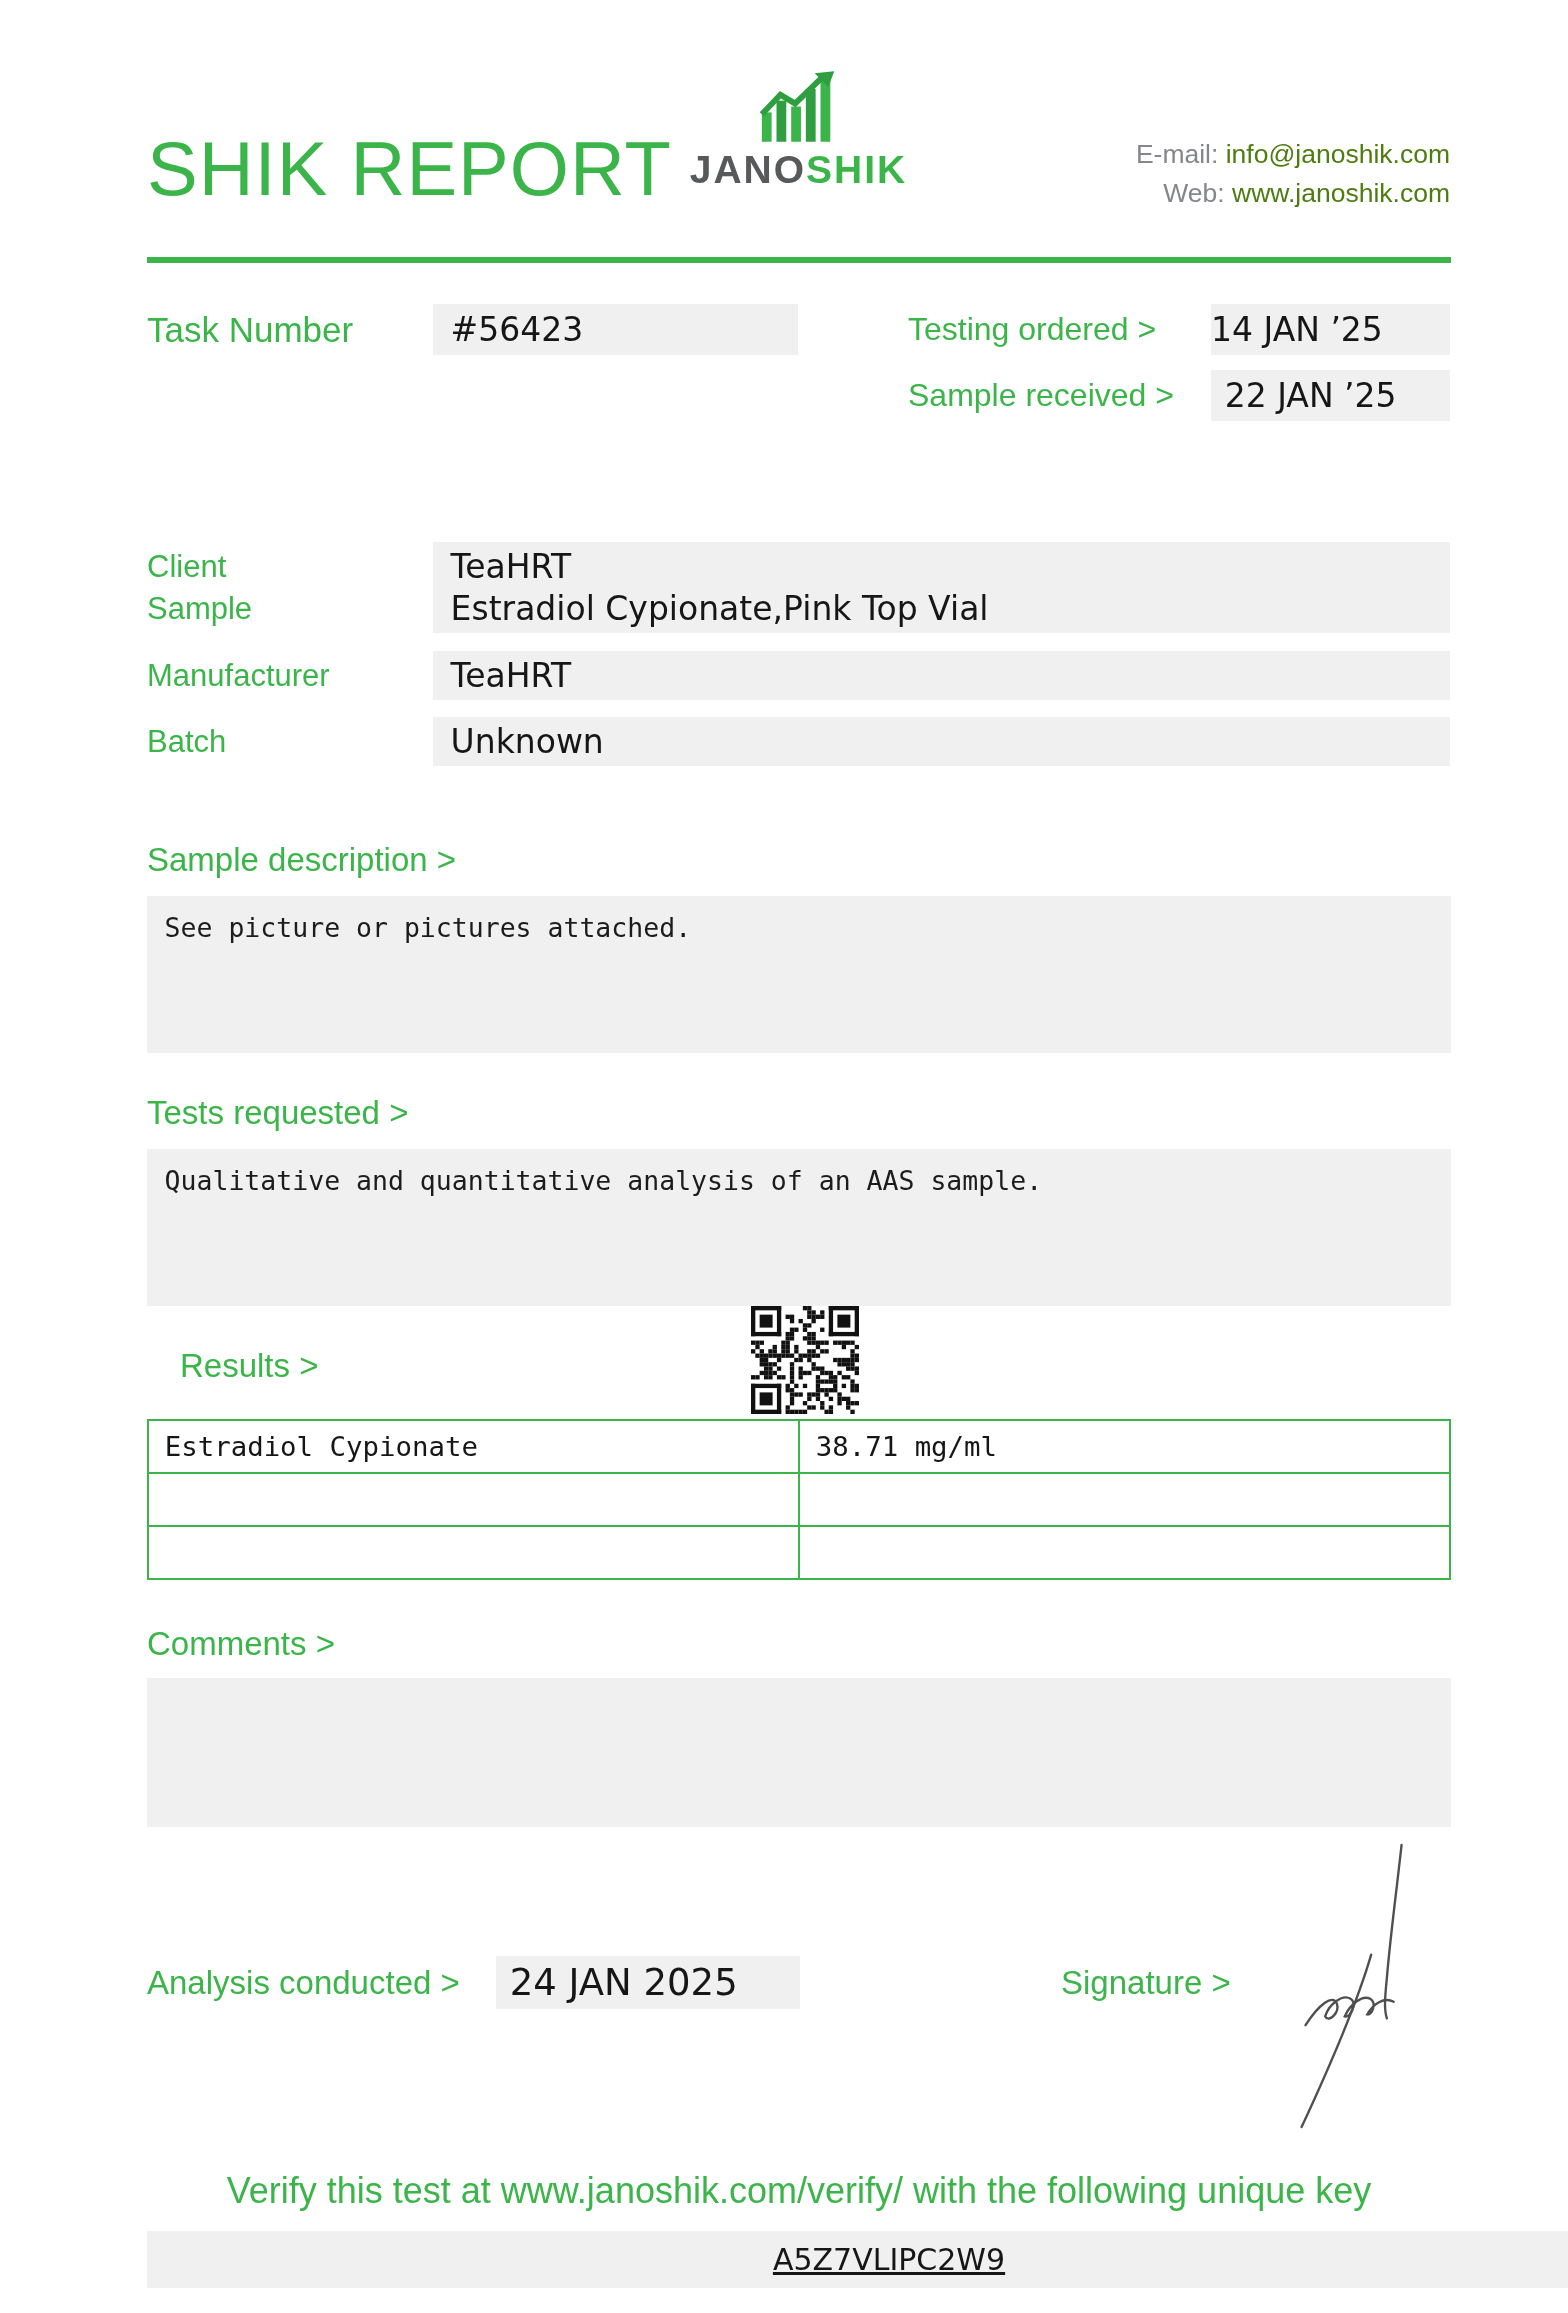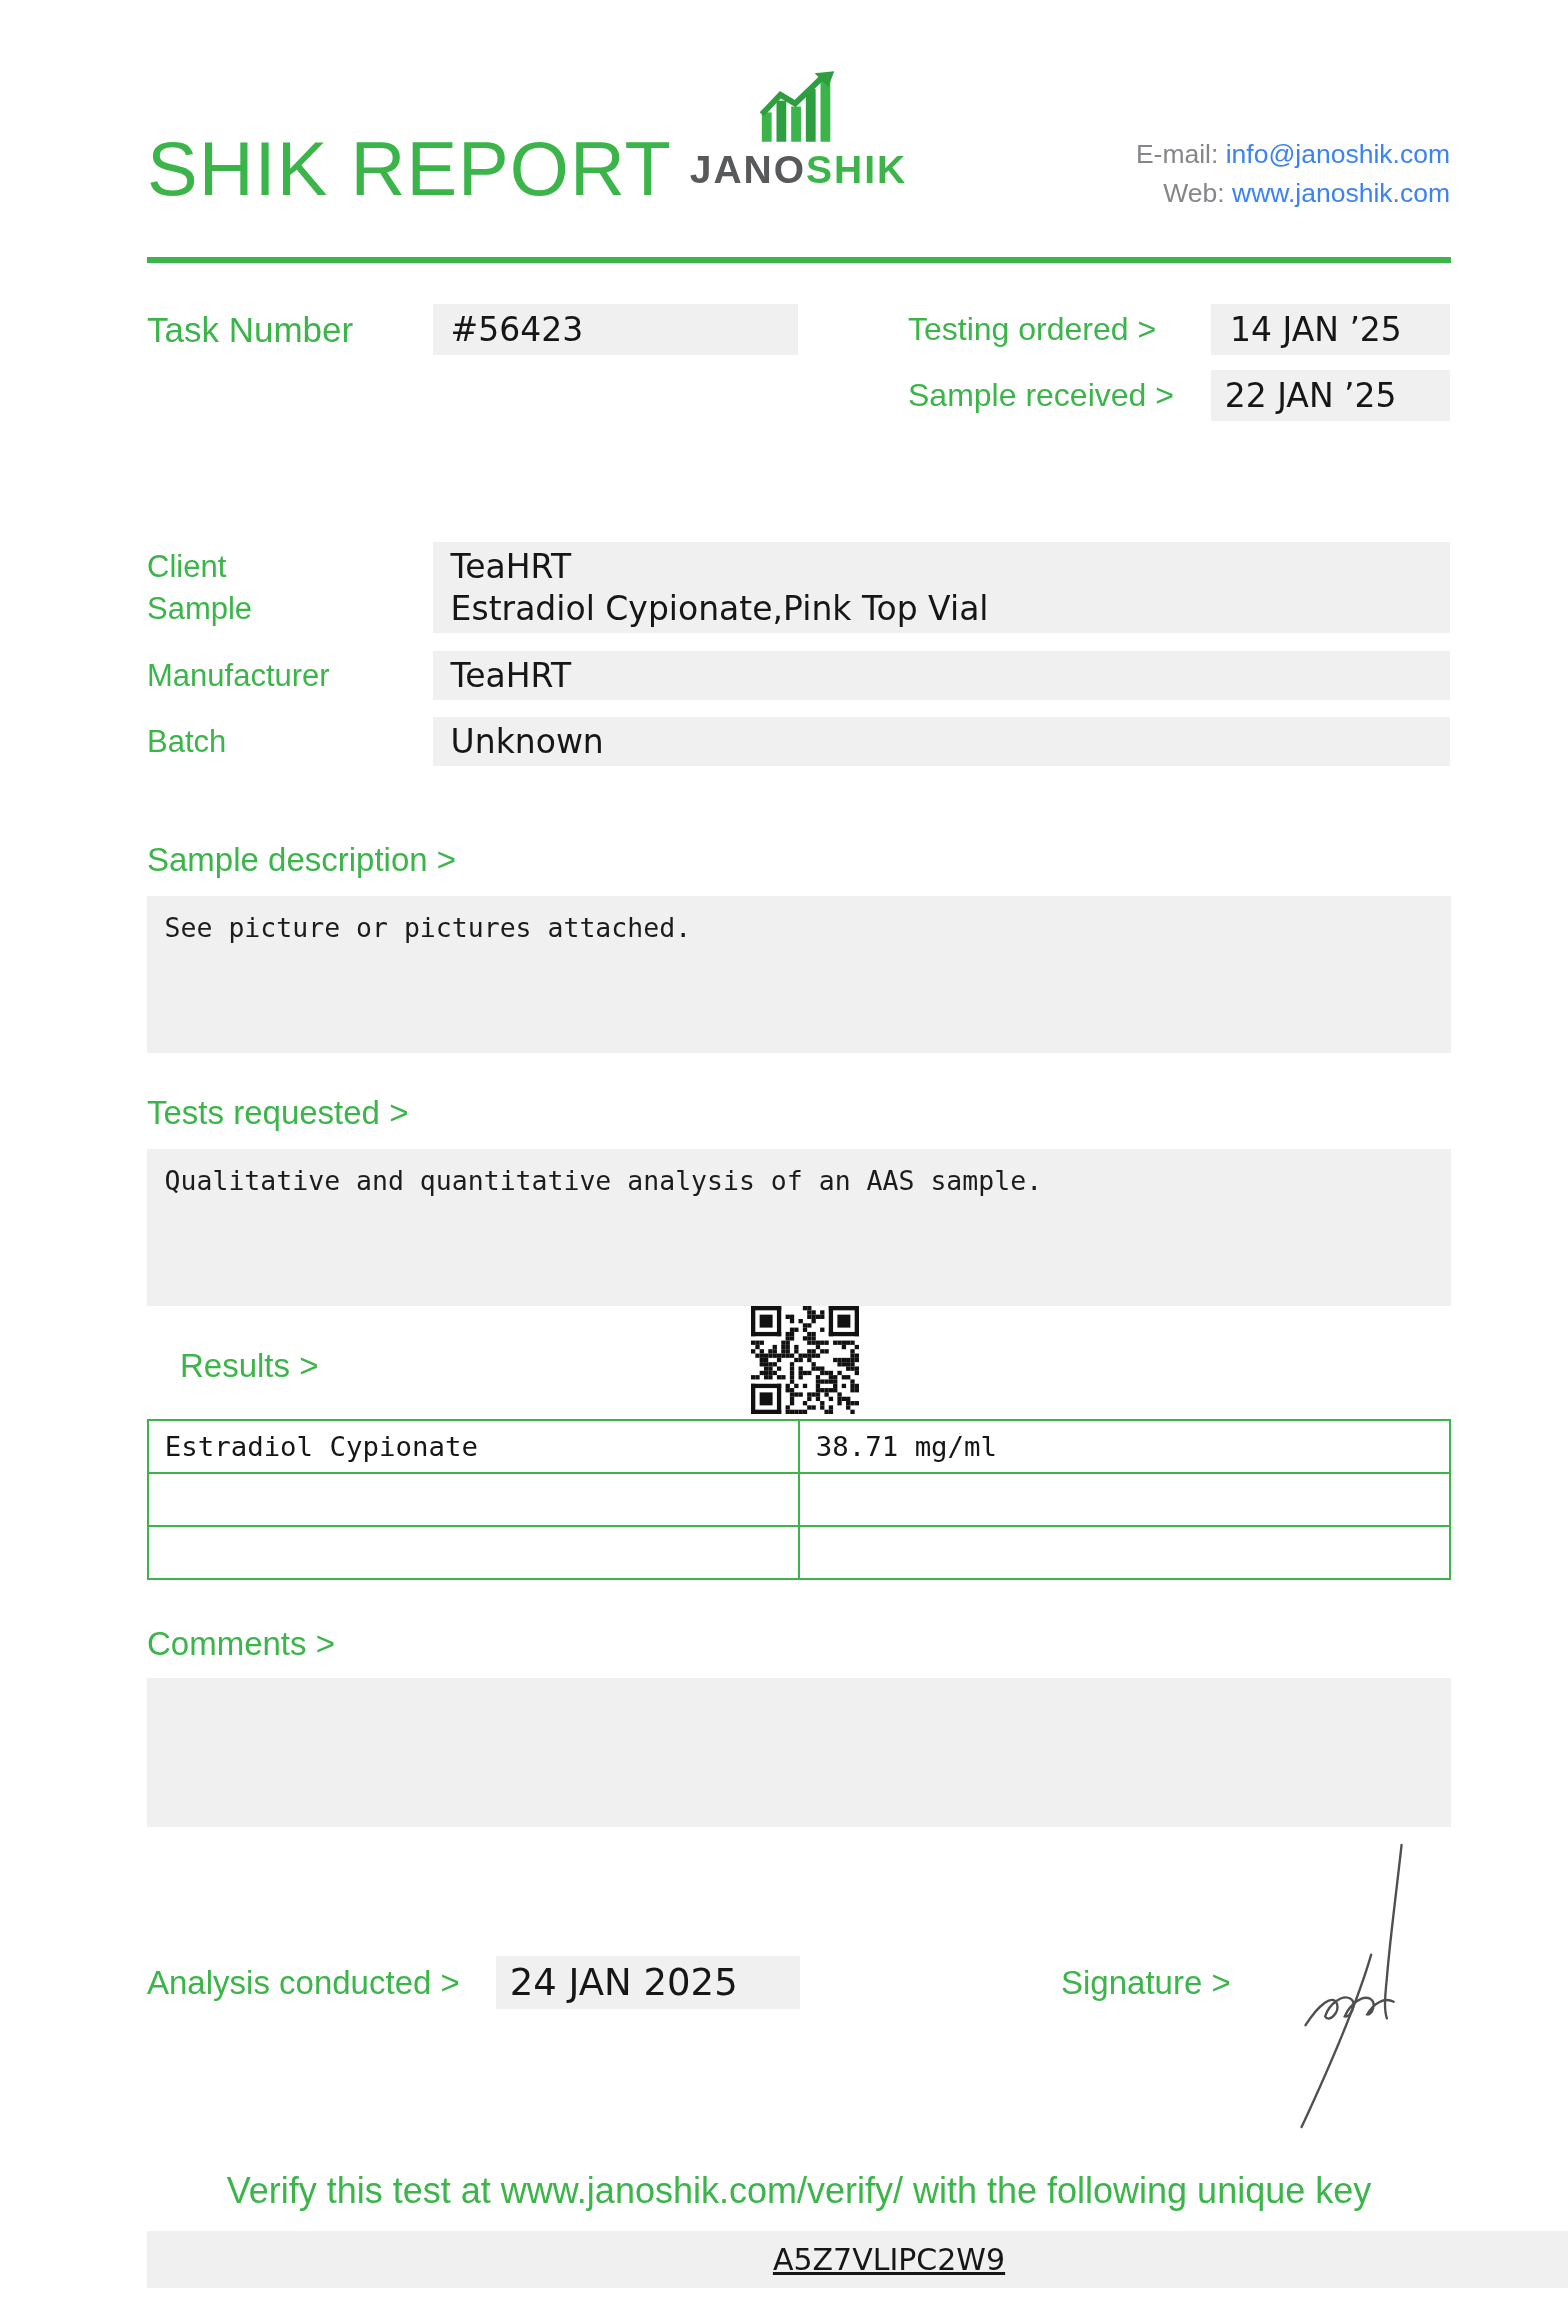--- a/index.html
+++ b/index.html
@@ -16,35 +16,35 @@
 
   
   .title { left:147px; top:125px; font-size:76px; font-weight:400; letter-spacing:1px; color:var(--green); }
   .logo { left:674px; top:71px; width:249px; text-align:center; }
   .logo-icon { display:block; margin:0 auto 3.9px auto; }
   .logo-text { font-size:39px; font-weight:700; letter-spacing:2px; font-family:"Liberation Sans", sans-serif; }
   .logo-text .jano { color:var(--logo-dark); }
   .logo-text .shik { color:var(--green); }
   .contact { right:118px; top:135px; text-align:right; font-size:26.5px; line-height:39px; color:var(--contact-gray); }
   .contact .lbl { color:#84868a; }
-  .contact .val { color:#3b82f6; }
+  .contact .val { color:#4d7c0f; }
   .rule { left:147px; top:257px; width:1304px; height:5.9px; background:var(--green); }
 
   
   .glabel { color:var(--green); font-size:32px; }
   .vbox { background:var(--gray-box); font-family:"DejaVu Sans", sans-serif; font-size:33px; color:#161616; padding-left:17.6px; }
   .sec-heading { left:147px; color:var(--green); font-size:33px; }
   .sec-box { left:147px; width:1304px; background:var(--gray-box); padding:15.7px 17.6px;
              font-family:"DejaVu Sans Mono", monospace; font-size:26.5px; color:#1c1c1c; }
 
   
   .task-label   { left:147px;  top:304px; line-height:51px; font-size:35px; }
   .task-box     { left:433px;  top:304px; width:365px; height:51px; line-height:51px; }
   .ordered-lbl  { left:908px;  top:304px; line-height:51px; }
-  .ordered-box  { left:1211px; top:304px; width:239px; height:51px; line-height:51px; padding-left:19px; }
+  .ordered-box  { left:1211px; top:304px; width:239px; height:51px; line-height:51px; padding-left:0; }
   .received-lbl { left:908px;  top:370px; line-height:51px; }
   .received-box { left:1211px; top:370px; width:239px; height:51px; line-height:51px; padding-left:13.7px; }
 
   
   .detail-label { left:147px; line-height:49px; font-size:31px; }
   .detail-box   { left:433px; width:1017px; height:49px; line-height:49px; }
   .r0 { top:542px; } .r1 { top:584px; } .r2 { top:651px; } .r3 { top:717px; }
 
   .desc-heading  { top:841px; }
   .desc-box      { top:896px;  height:157px; }

